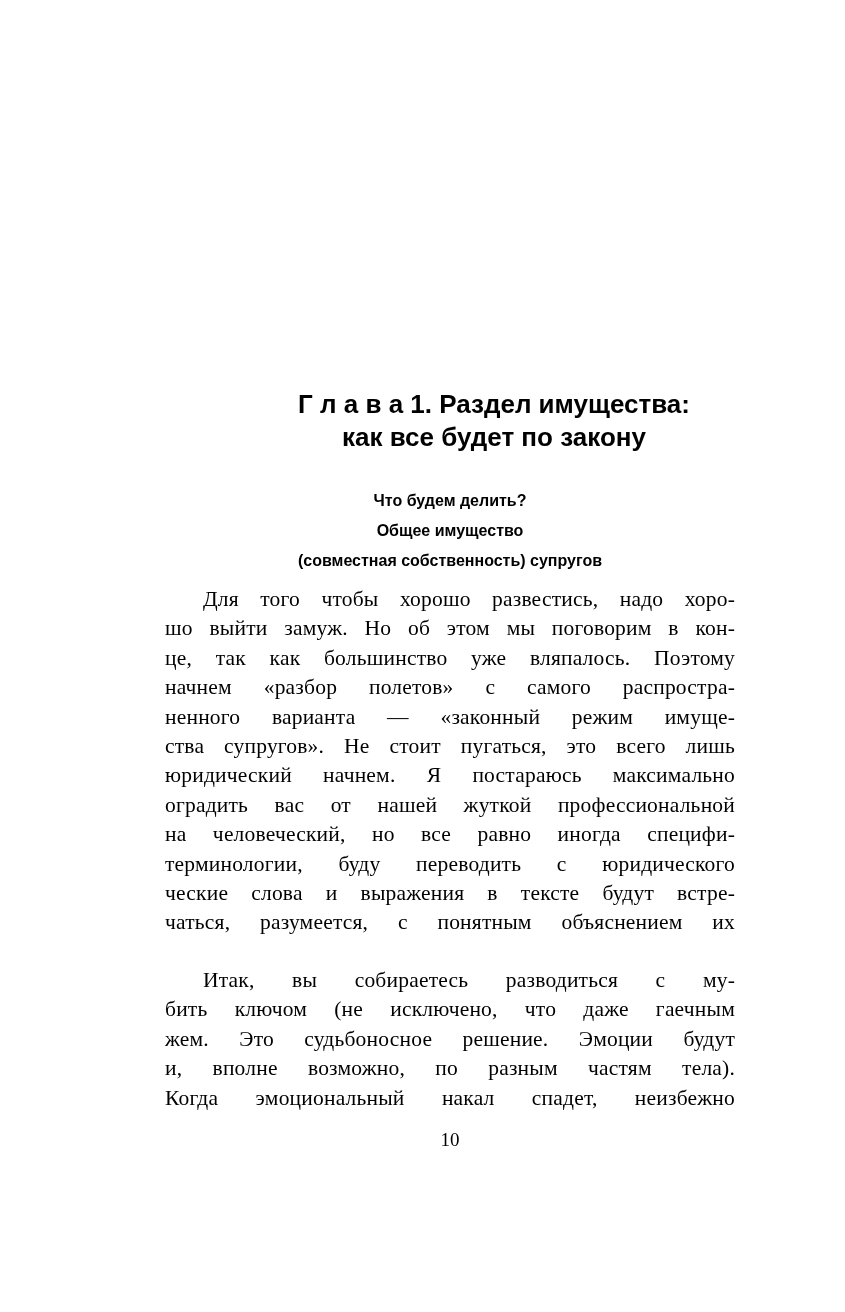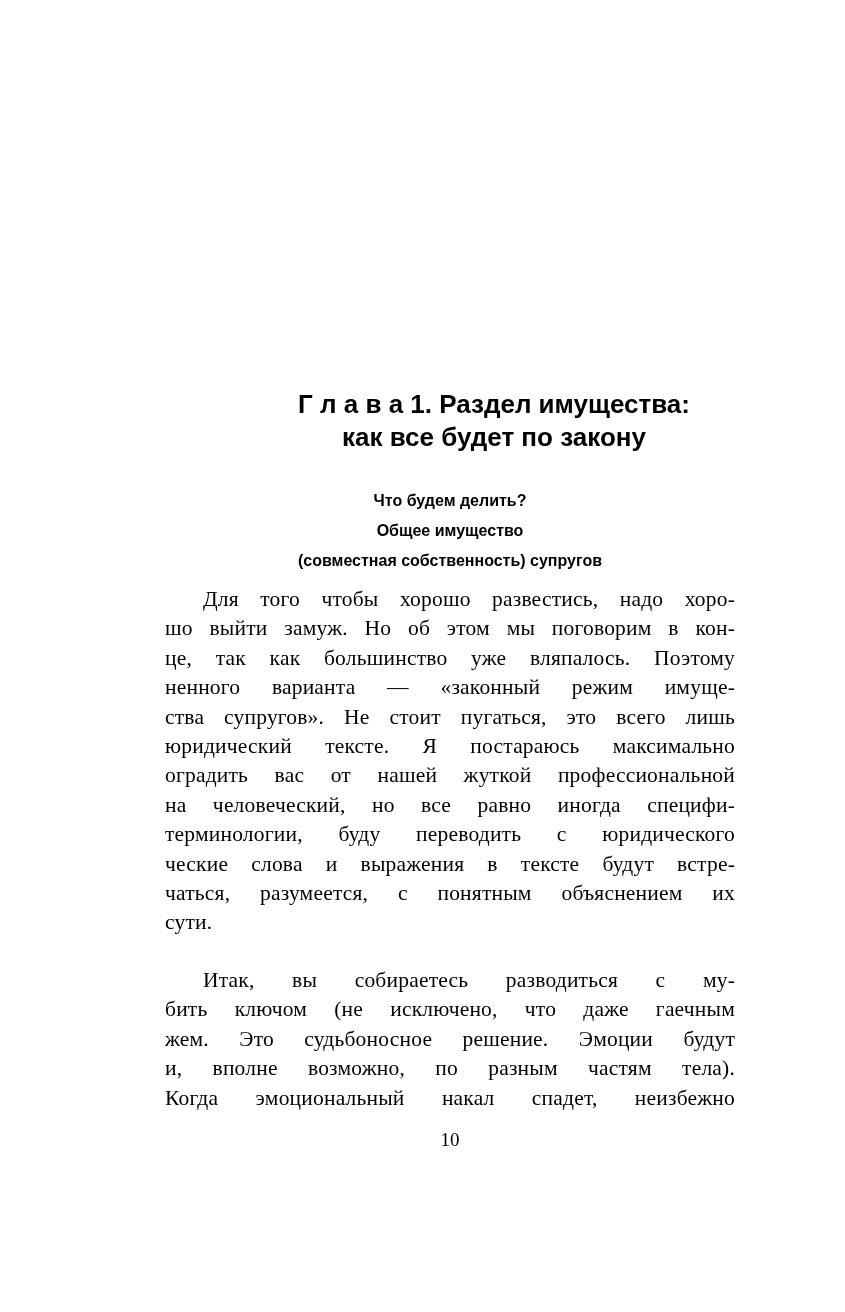--- a/index.html
+++ b/index.html
@@ -85,29 +85,29 @@
     <h2 class="section-title">
       <span class="t-line">Что будем делить?</span>
       <span class="t-line">Общее имущество</span>
       <span class="t-line">(совместная собственность) супругов</span>
     </h2>
 
     <div class="paragraph">
       <div class="bline first">Для того чтобы хорошо развестись, надо хоро-</div>
       <div class="bline">шо выйти замуж. Но об этом мы поговорим в кон-</div>
       <div class="bline">це, так как большинство уже вляпалось. Поэтому</div>
+      <div class="bline">начнем «разбор полетов» с самого распростра-</div>
       <div class="bline">ненного варианта — «законный режим имуще-</div>
       <div class="bline">ства супругов». Не стоит пугаться, это всего лишь</div>
-      <div class="bline">юридический тексте. Я постараюсь максимально</div>
+      <div class="bline">юридический начнем. Я постараюсь максимально</div>
       <div class="bline">оградить вас от нашей жуткой профессиональной</div>
       <div class="bline">на человеческий, но все равно иногда специфи-</div>
       <div class="bline">терминологии, буду переводить с юридического</div>
       <div class="bline">ческие слова и выражения в тексте будут встре-</div>
       <div class="bline">чаться, разумеется, с понятным объяснением их</div>
-      <div class="bline endline">сути.</div>
     </div>
 
     <div class="paragraph second">
       <div class="bline first">Итак, вы собираетесь разводиться с му-</div>
       <div class="bline">бить ключом (не исключено, что даже гаечным</div>
       <div class="bline">жем. Это судьбоносное решение. Эмоции будут</div>
       <div class="bline">и, вполне возможно, по разным частям тела).</div>
       <div class="bline">Когда эмоциональный накал спадет, неизбежно</div>
     </div>
 

